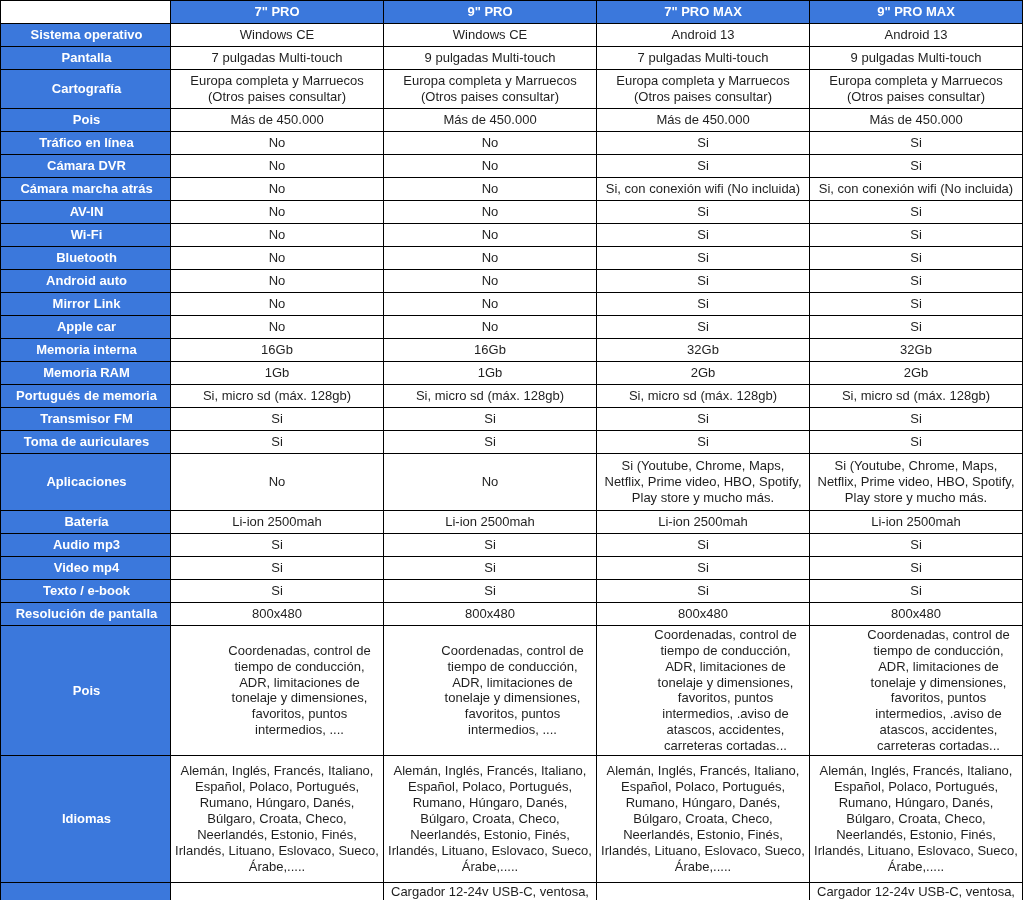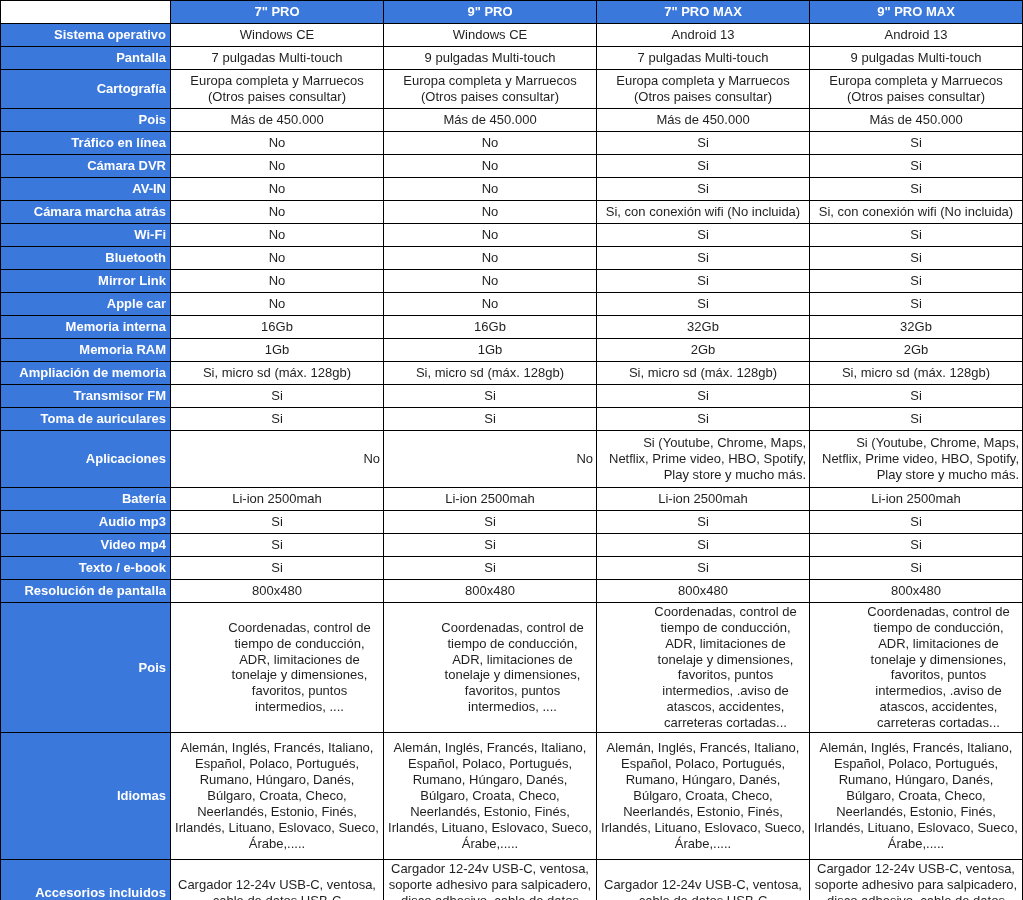--- a/index.html
+++ b/index.html
@@ -38,32 +38,32 @@
     height:20px;
     padding:1px 2px;
   }
   thead th.corner{
     background:#ffffff;
   }
   tbody th.lbl{
     background:var(--blue);
     color:var(--header-text);
     font-weight:bold;
-    text-align:right;
+    text-align:center;
     padding:1px 4px 1px 6px;
   }
   tbody td{
     text-align:center;
     color:var(--cell-text);
     padding:1px 3px;
     height:20px;
     background:#ffffff;
   }
   tr.r-carto td{height:36px;}
-  tr.r-apps td{height:54px;text-align:right;}
+  tr.r-apps td{height:54px;}
   tr.r-otros td{height:122px;padding-left:48px;}
   tr.r-idiomas td{height:124px;}
   tr.r-acc td{height:61px;}
 </style>
 </head>
 <body>
 
 <table class="spec">
   <colgroup>
     <col class="c-label">
@@ -118,42 +118,49 @@
       <td>Si</td>
     </tr>
     <tr>
       <th class="lbl">Cámara DVR</th>
       <td>No</td>
       <td>No</td>
       <td>Si</td>
       <td>Si</td>
     </tr>
     <tr>
-      <th class="lbl">AV-IN</th>
-      <td>No</td>
-      <td>No</td>
-      <td>Si</td>
-      <td>Si</td>
-    </tr>
-    <tr>
       <th class="lbl">Cámara marcha atrás</th>
       <td>No</td>
       <td>No</td>
       <td>Si, con conexión wifi (No incluida)</td>
       <td>Si, con conexión wifi (No incluida)</td>
     </tr>
     <tr>
+      <th class="lbl">AV-IN</th>
+      <td>No</td>
+      <td>No</td>
+      <td>Si</td>
+      <td>Si</td>
+    </tr>
+    <tr>
       <th class="lbl">Wi-Fi</th>
       <td>No</td>
       <td>No</td>
       <td>Si</td>
       <td>Si</td>
     </tr>
     <tr>
       <th class="lbl">Bluetooth</th>
+      <td>No</td>
+      <td>No</td>
+      <td>Si</td>
+      <td>Si</td>
+    </tr>
+    <tr>
+      <th class="lbl">Android auto</th>
       <td>No</td>
       <td>No</td>
       <td>Si</td>
       <td>Si</td>
     </tr>
     <tr>
       <th class="lbl">Mirror Link</th>
       <td>No</td>
       <td>No</td>
       <td>Si</td>
@@ -174,21 +181,21 @@
       <td>32Gb</td>
     </tr>
     <tr>
       <th class="lbl">Memoria RAM</th>
       <td>1Gb</td>
       <td>1Gb</td>
       <td>2Gb</td>
       <td>2Gb</td>
     </tr>
     <tr>
-      <th class="lbl">Ampliación de memoria</th>
+      <th class="lbl">Portugués de memoria</th>
       <td>Si, micro sd (máx. 128gb)</td>
       <td>Si, micro sd (máx. 128gb)</td>
       <td>Si, micro sd (máx. 128gb)</td>
       <td>Si, micro sd (máx. 128gb)</td>
     </tr>
     <tr>
       <th class="lbl">Transmisor FM</th>
       <td>Si</td>
       <td>Si</td>
       <td>Si</td>

